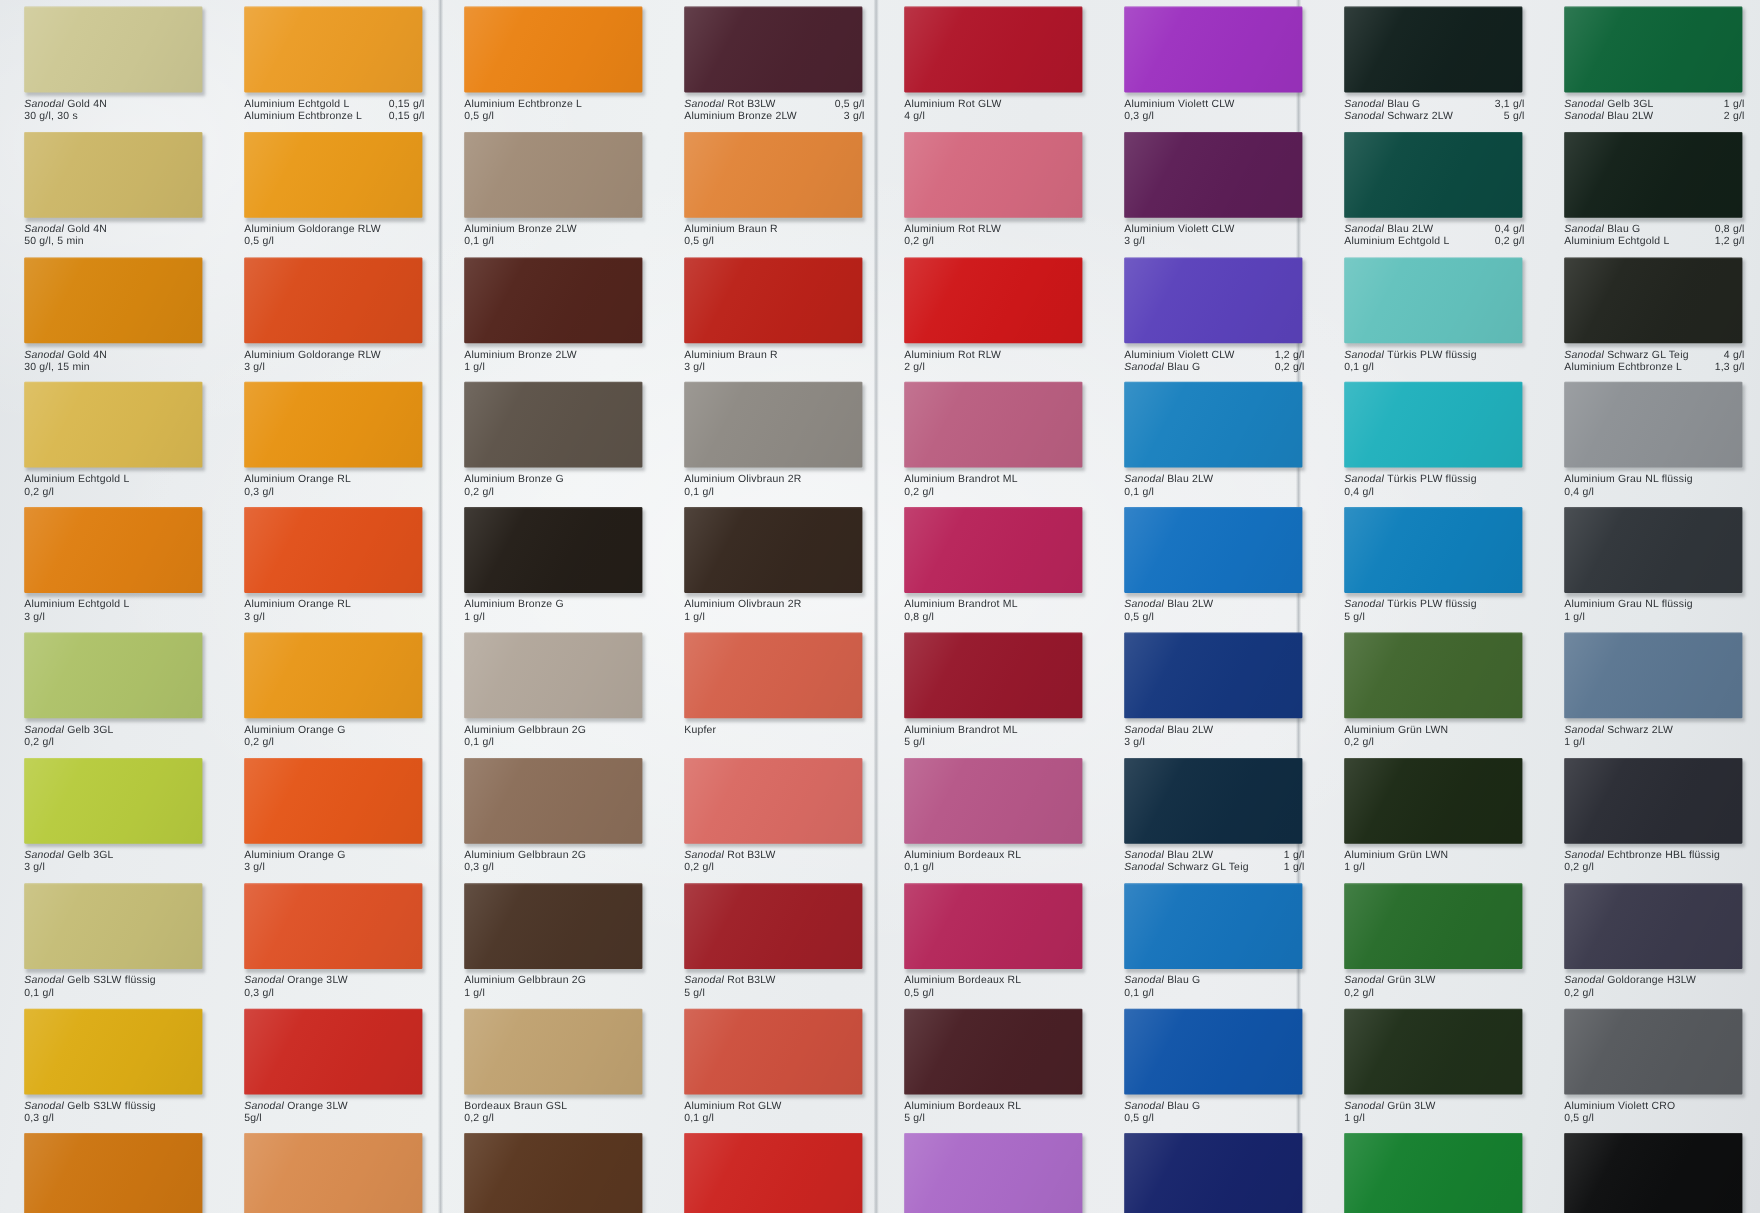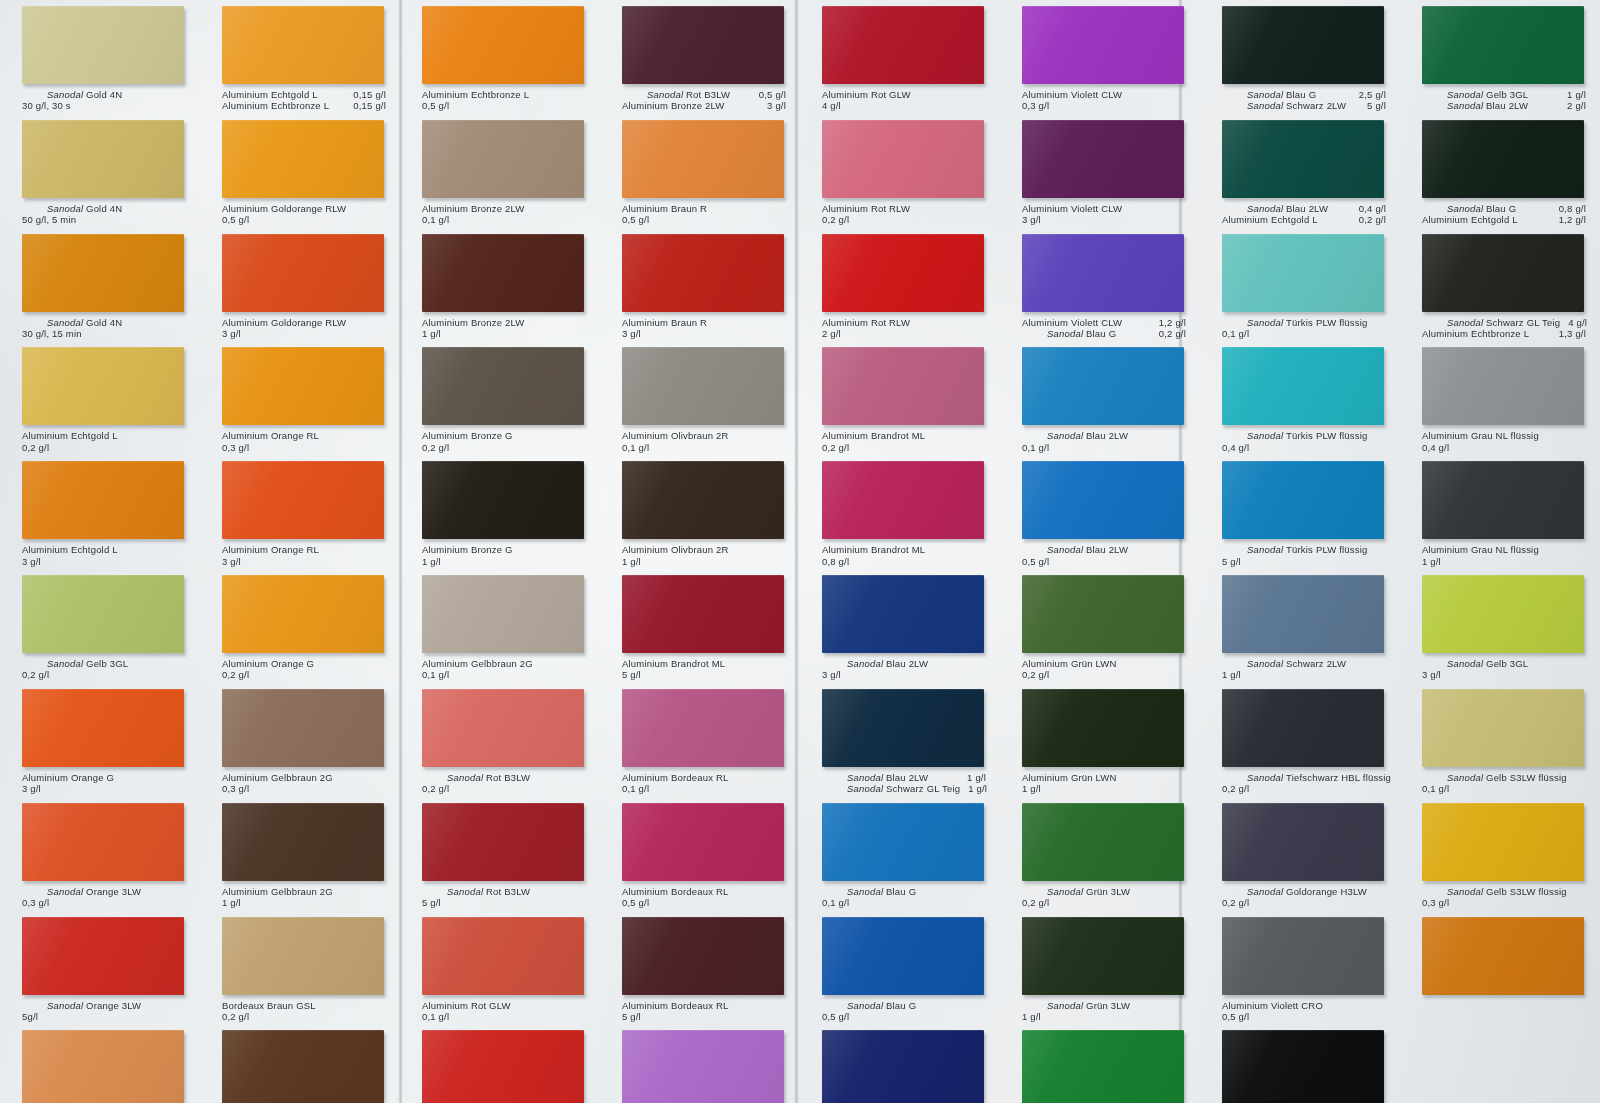--- a/index.html
+++ b/index.html
@@ -81,21 +81,20 @@
   }
   .cap-line {
     display: flex;
     justify-content: space-between;
     align-items: baseline;
     white-space: nowrap;
   }
   .cap-name { }
   .cap-name .brand {
     font-style: italic;
-    margin-left: 25px;
   }
   .cap-name .brand::after { content: " "; }
   .cap-val {
     padding-left: 8px;
     text-align: right;
   }
   .cap-sub {
     margin-top: 0px;
   }
 </style>
@@ -172,21 +171,21 @@
           <span class="cap-val"></span>
         </div>
         <div class="cap-sub">0,3 g/l</div>
       </div>
     </div>
     <div class="cell">
       <div class="swatch" style="background: rgb(18, 33, 30);"></div>
       <div class="caption">
         <div class="cap-line">
           <span class="cap-name"><span class="brand">Sanodal</span><span>Blau G</span></span>
-          <span class="cap-val">2,5 g/l</span>
+          <span class="cap-val">3,1 g/l</span>
         </div>
         <div class="cap-line">
           <span class="cap-name"><span class="brand">Sanodal</span><span>Schwarz 2LW</span></span>
           <span class="cap-val">5   g/l</span>
         </div>
       </div>
     </div>
     <div class="cell">
       <div class="swatch" style="background: rgb(14, 100, 56);"></div>
       <div class="caption">
@@ -556,20 +555,29 @@
       <div class="swatch" style="background: rgb(178, 167, 155);"></div>
       <div class="caption">
         <div class="cap-line">
           <span class="cap-name">Aluminium Gelbbraun 2G</span>
           <span class="cap-val"></span>
         </div>
         <div class="cap-sub">0,1 g/l</div>
       </div>
     </div>
     <div class="cell">
+      <div class="swatch" style="background: rgb(212, 97, 75);"></div>
+      <div class="caption">
+        <div class="cap-line">
+          <span class="cap-name">Kupfer</span>
+          <span class="cap-val"></span>
+        </div>
+      </div>
+    </div>
+    <div class="cell">
       <div class="swatch" style="background: rgb(150, 24, 44);"></div>
       <div class="caption">
         <div class="cap-line">
           <span class="cap-name">Aluminium Brandrot ML</span>
           <span class="cap-val"></span>
         </div>
         <div class="cap-sub">5 g/l</div>
       </div>
     </div>
     <div class="cell">
@@ -672,21 +680,21 @@
           <span class="cap-name">Aluminium Grün LWN</span>
           <span class="cap-val"></span>
         </div>
         <div class="cap-sub">1 g/l</div>
       </div>
     </div>
     <div class="cell">
       <div class="swatch" style="background: rgb(42, 44, 52);"></div>
       <div class="caption">
         <div class="cap-line">
-          <span class="cap-name"><span class="brand">Sanodal</span><span>Tiefschwarz HBL flüssig</span></span>
+          <span class="cap-name"><span class="brand">Sanodal</span><span>Echtbronze HBL flüssig</span></span>
           <span class="cap-val"></span>
         </div>
         <div class="cap-sub">0,2 g/l</div>
       </div>
     </div>
     <div class="cell">
       <div class="swatch" style="background: rgb(197, 189, 119);"></div>
       <div class="caption">
         <div class="cap-line">
           <span class="cap-name"><span class="brand">Sanodal</span><span>Gelb S3LW flüssig</span></span>

